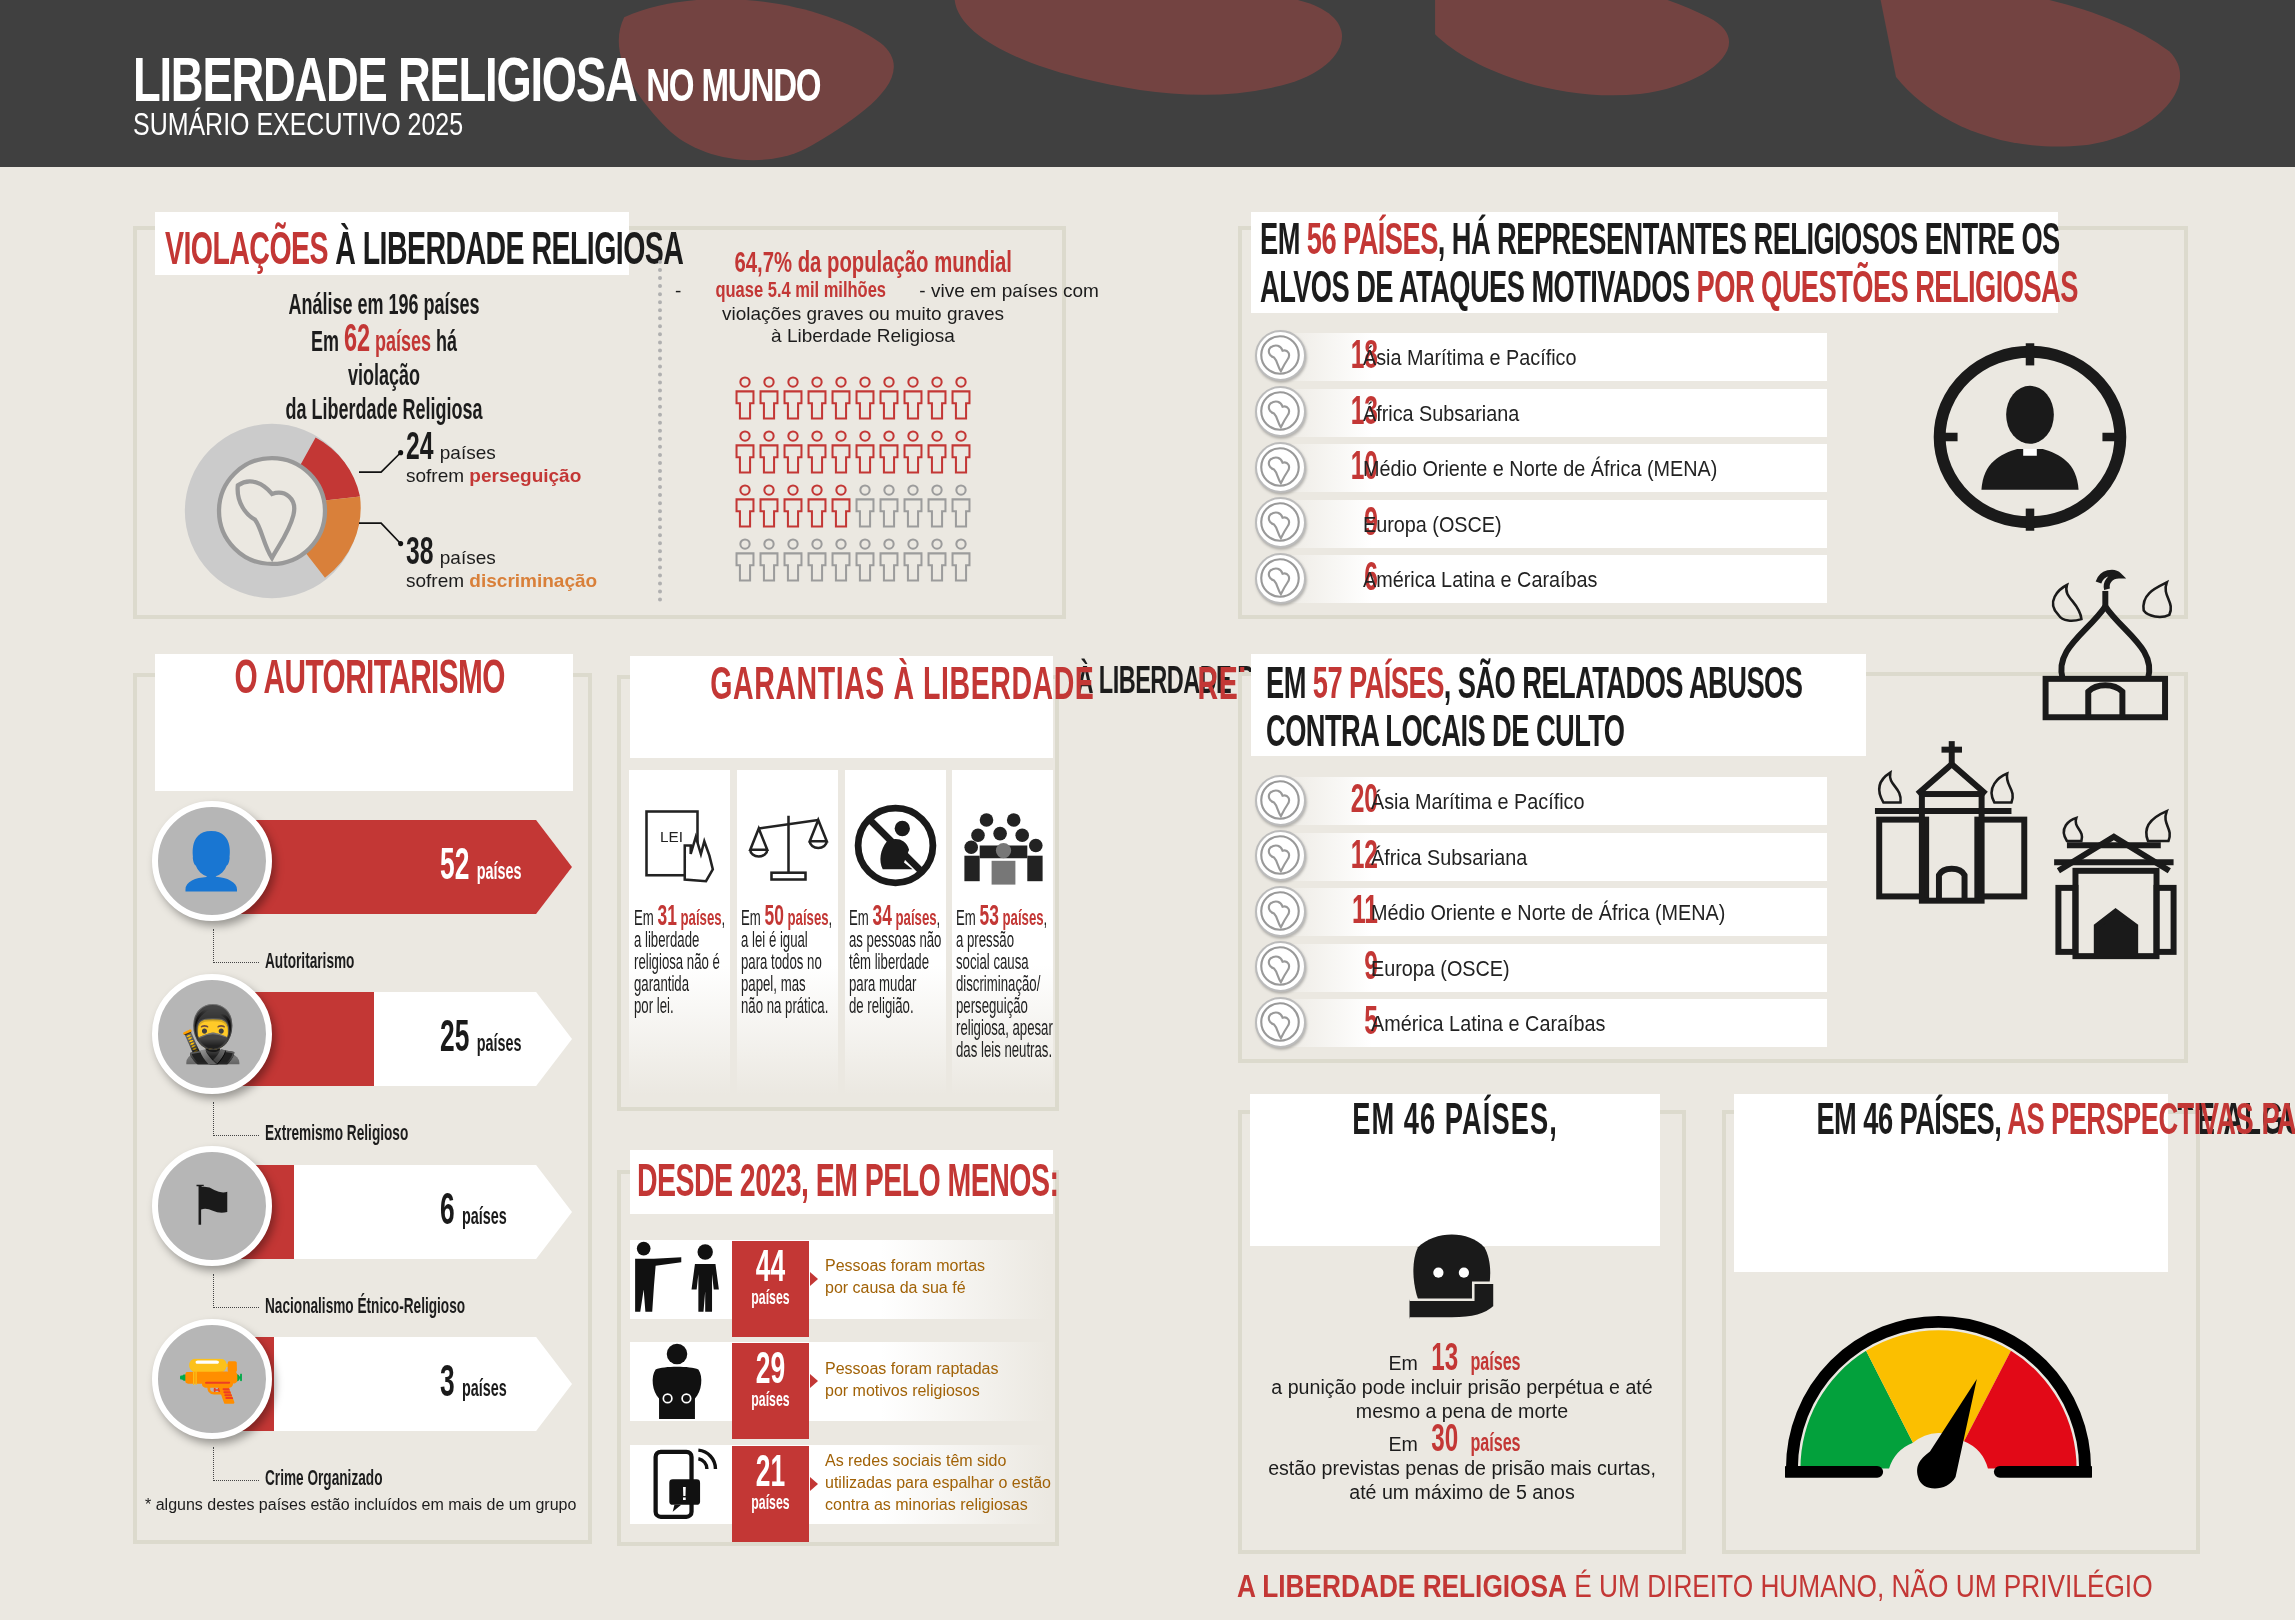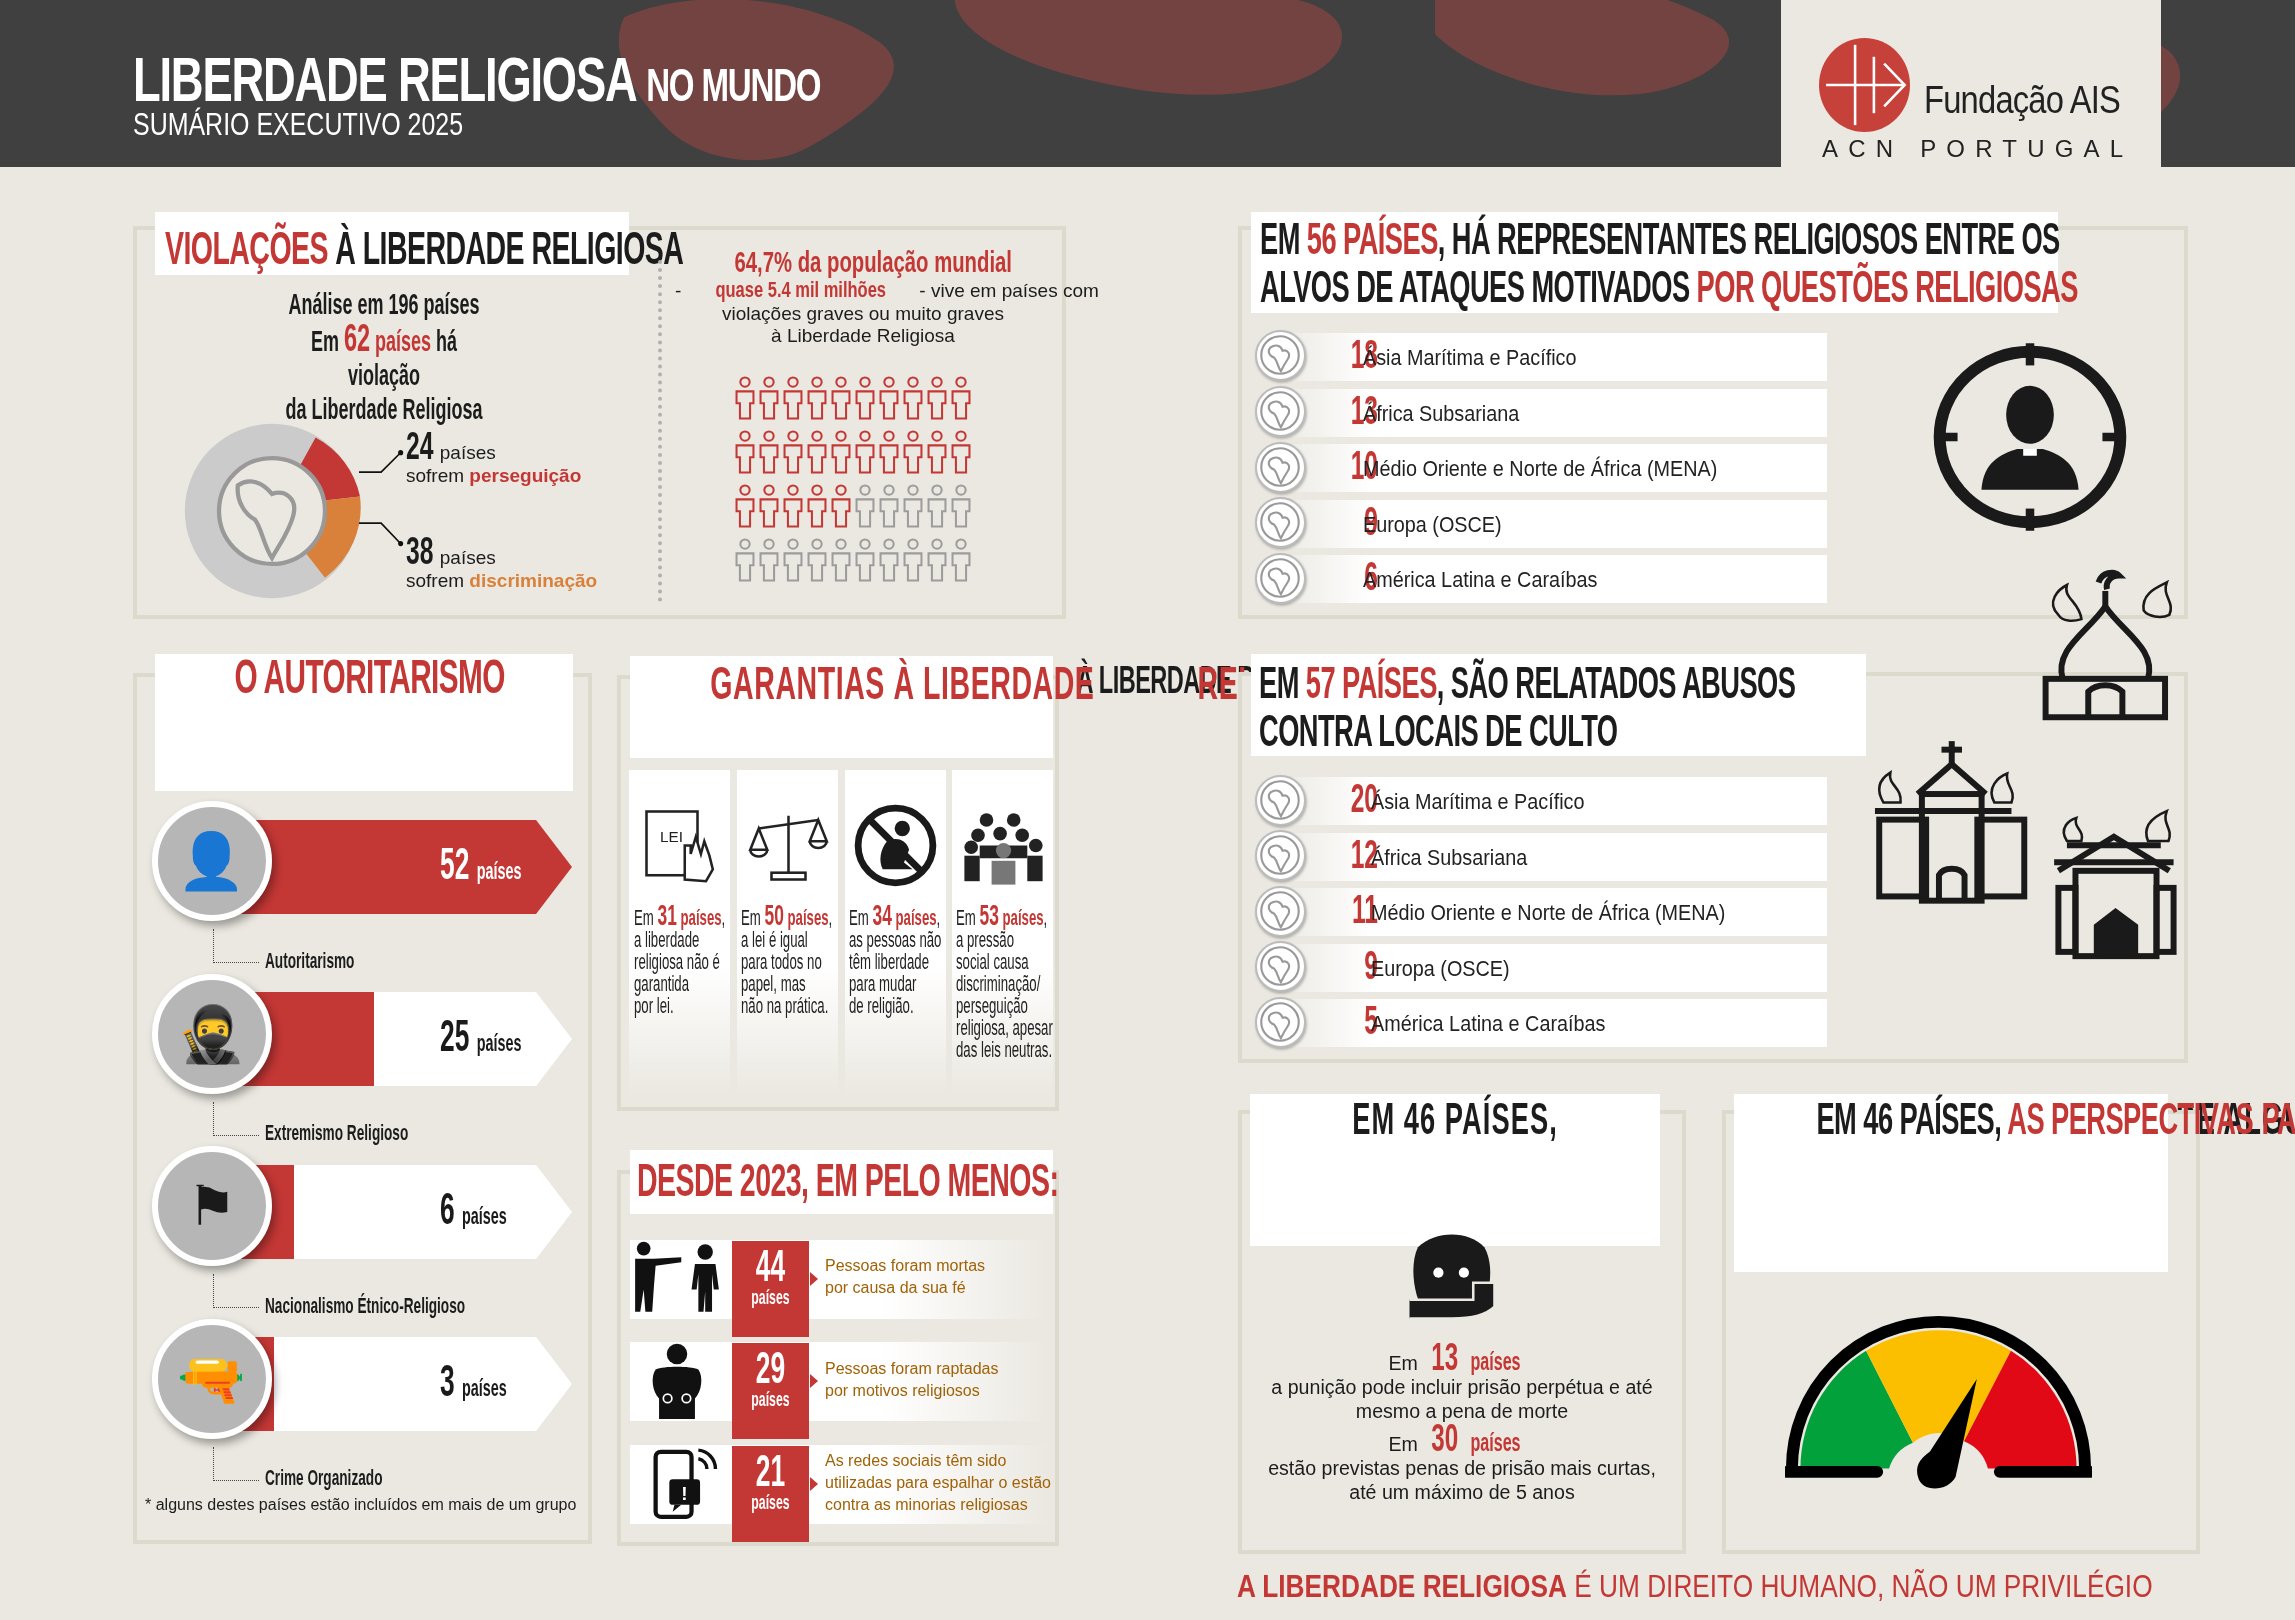--- a/index.html
+++ b/index.html
@@ -51,32 +51,20 @@
   <svg class="map" viewBox="0 0 1900 280">
     <path d="M30 60 C120 20 260 40 330 90 C380 130 300 180 250 210 C200 240 120 230 80 190 C40 150 10 100 30 60Z" fill="#d24a45"></path>
     <path d="M420 20 C520 0 700 10 820 40 C900 60 880 120 800 140 C720 160 640 150 560 130 C480 110 400 70 420 20Z" fill="#d24a45"></path>
     <path d="M980 10 C1080 -10 1220 20 1300 60 C1360 90 1300 140 1220 150 C1120 160 1020 120 980 80Z" fill="#d24a45"></path>
     <path d="M1500 30 C1600 10 1760 40 1840 100 C1880 140 1820 200 1740 210 C1640 220 1560 180 1520 130Z" fill="#d24a45"></path>
   </svg>
   <div class="title1">
     <span>LIBERDADE RELIGIOSA</span> <span class="small">NO MUNDO</span>
   </div>
   <div class="title2">SUMÁRIO EXECUTIVO 2025</div>
-  <div class="logo">
-    <div class="logo-circle">
-      <svg width="91" height="94" viewBox="0 0 106 110">
-        <line x1="42" y1="8" x2="42" y2="102" stroke="#fff" stroke-width="3"></line>
-        <line x1="64" y1="22" x2="64" y2="88" stroke="#fff" stroke-width="3"></line>
-        <line x1="8" y1="55" x2="100" y2="55" stroke="#fff" stroke-width="3"></line>
-        <polyline points="76,30 100,55 76,80" fill="none" stroke="#fff" stroke-width="3"></polyline>
-      </svg>
-    </div>
-    <div class="logo-name">Fundação AIS</div>
-    <div class="logo-sub">ACN PORTUGAL</div>
-  </div>
 </div>
 
 <div class="panel" style="left:133px;top:226px;width:933px;height:393px"></div>
 <div class="hbox" style="left:155px;top:212px;width:474px;height:63px">
   <div class="htext" style="position:absolute;left:10.2px;top:8.5px;font-size:46px">
     <span class="sq"><span class="red">VIOLAÇÕES</span> <span>À LIBERDADE RELIGIOSA</span></span>
   </div>
 </div>
 <div class="abs center" style="left:213px;top:287px;width:342px;font-weight:700;font-size:29px;line-height:34px">
   <div class="sqc" style="width:342px">Análise em 196 países</div>
@@ -507,21 +495,21 @@
     </div>
     <div class="dtext" style="left:825px;top:1450px">
       <div>As redes sociais têm sido</div>
       <div>utilizadas para espalhar o estão</div>
       <div>contra as minorias religiosas</div>
     </div>
   </div>
 
 <div class="panel" style="left:1238px;top:672px;width:950px;height:391px"></div>
 <div class="hbox" style="left:1251px;top:654px;width:615px;height:102px">
-  <div class="htext" style="position:absolute;left:8px;top:5.1px;font-size:44px;line-height:48px">
+  <div class="htext" style="position:absolute;left:15px;top:5.1px;font-size:44px;line-height:48px">
     <span class="sq"><span>EM</span> <span class="red">57 PAÍSES</span><span>, SÃO RELATADOS ABUSOS</span><br><span>CONTRA LOCAIS DE CULTO</span></span>
   </div>
 </div>
 <div id="culto-rows">
     <div class="region-row" style="left:1272px;top:777px;width:555px"></div>
     <div class="globe-ic" style="left:1255px;top:775px"><svg width="46" height="46" viewBox="0 0 54 54">
         <circle cx="27" cy="27" r="22" fill="none" stroke="#999" stroke-width="2.5"></circle>
         <path d="M16 18 C22 14 28 16 30 22 C36 20 40 26 36 32 C32 38 30 42 28 46 C24 40 24 34 20 30 C14 28 12 22 16 18Z" fill="none" stroke="#999" stroke-width="2.5"></path>
       </svg></div>
     <div class="rnum" style="left:1310px;top:775px">20</div>

